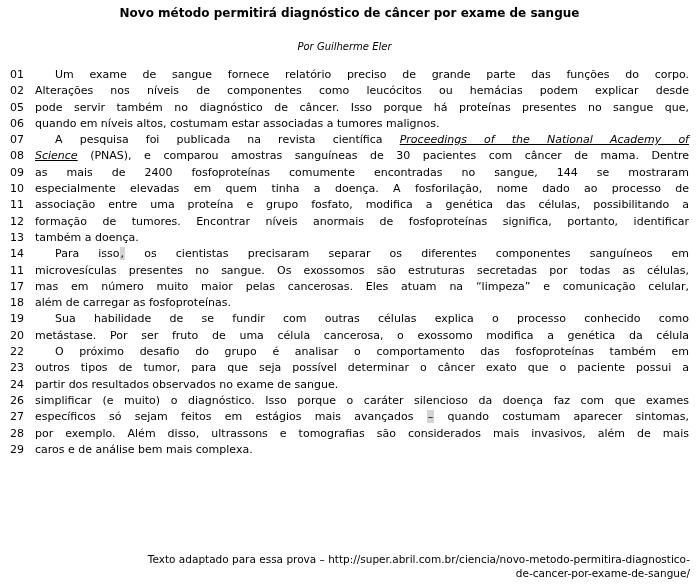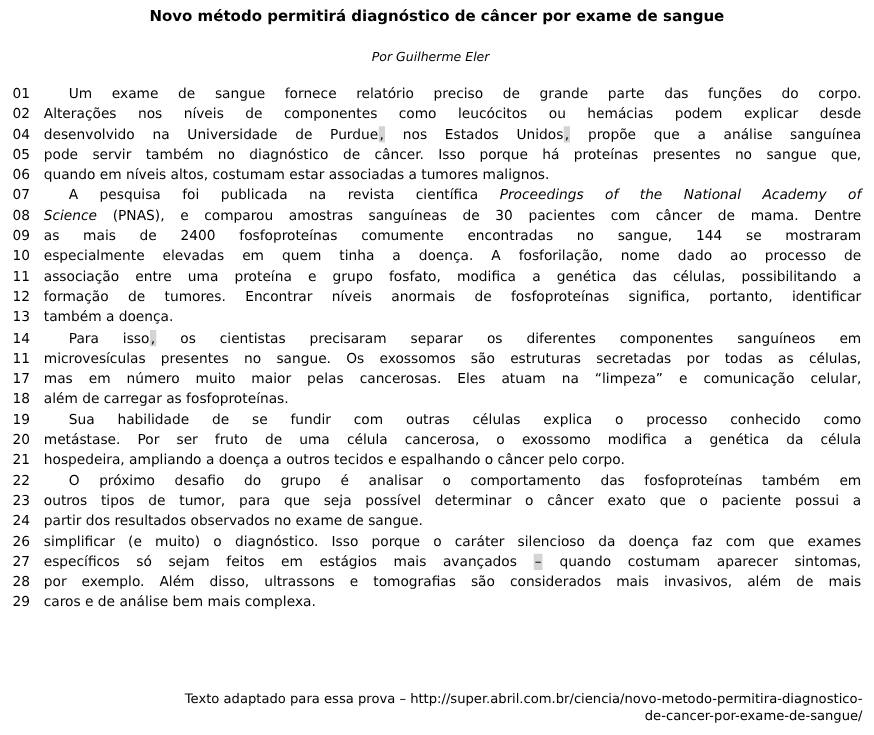--- a/index.html
+++ b/index.html
@@ -36,21 +36,21 @@
   .num{position:absolute;left:10px;top:0;}
   .txt{
     margin-left:35px;
     margin-right:10px;
     text-align:justify;
     text-align-last:justify;
     white-space:nowrap0;
   }
   .plast .txt{text-align-last:left;}
   .indent{text-indent:20px;}
-  .it{font-style:italic;}
+  .it{font-style:italic;text-decoration:underline;}
   .hl{padding:0 1px;}
   .footer{
     position:absolute;
     left:17px;right:9px;bottom:8px;
     text-align:right;
     font-size:10.5px;
     line-height:14px;
   }
 </style>
 </head>
@@ -60,24 +60,20 @@
   <div class="title">Novo método permitirá diagnóstico de câncer por exame de sangue</div>
   <div class="byline">Por Guilherme Eler</div>
   <div class="body">
       <div class="line">
         <span class="num">01</span>
         <div class="txt indent"><span>Um exame de sangue fornece relatório preciso de grande parte das funções do corpo.</span></div>
       </div>
       <div class="line">
         <span class="num">02</span>
         <div class="txt"><span>Alterações nos níveis de componentes como leucócitos ou hemácias podem explicar desde</span></div>
-      </div>
-      <div class="line">
-        <span class="num">04</span>
-        <div class="txt"><span>desenvolvido na Universidade de Purdue</span><span class="hl" style="background: rgb(212, 212, 212);">,</span><span> nos Estados Unidos</span><span class="hl" style="background: rgb(212, 212, 212);">,</span><span> propõe que a análise sanguínea</span></div>
       </div>
       <div class="line">
         <span class="num">05</span>
         <div class="txt"><span>pode servir também no diagnóstico de câncer. Isso porque há proteínas presentes no sangue que,</span></div>
       </div>
       <div class="line plast">
         <span class="num">06</span>
         <div class="txt"><span>quando em níveis altos, costumam estar associadas a tumores malignos.</span></div>
       </div>
       <div class="line">
@@ -125,24 +121,20 @@
         <div class="txt"><span>além de carregar as fosfoproteínas.</span></div>
       </div>
       <div class="line">
         <span class="num">19</span>
         <div class="txt indent"><span>Sua habilidade de se fundir com outras células explica o processo conhecido como</span></div>
       </div>
       <div class="line">
         <span class="num">20</span>
         <div class="txt"><span>metástase. Por ser fruto de uma célula cancerosa, o exossomo modifica a genética da célula</span></div>
       </div>
-      <div class="line plast">
-        <span class="num">21</span>
-        <div class="txt"><span>hospedeira, ampliando a doença a outros tecidos e espalhando o câncer pelo corpo.</span></div>
-      </div>
       <div class="line">
         <span class="num">22</span>
         <div class="txt indent"><span>O próximo desafio do grupo é analisar o comportamento das fosfoproteínas também em</span></div>
       </div>
       <div class="line">
         <span class="num">23</span>
         <div class="txt"><span>outros tipos de tumor, para que seja possível determinar o câncer exato que o paciente possui a</span></div>
       </div>
       <div class="line plast">
         <span class="num">24</span>

